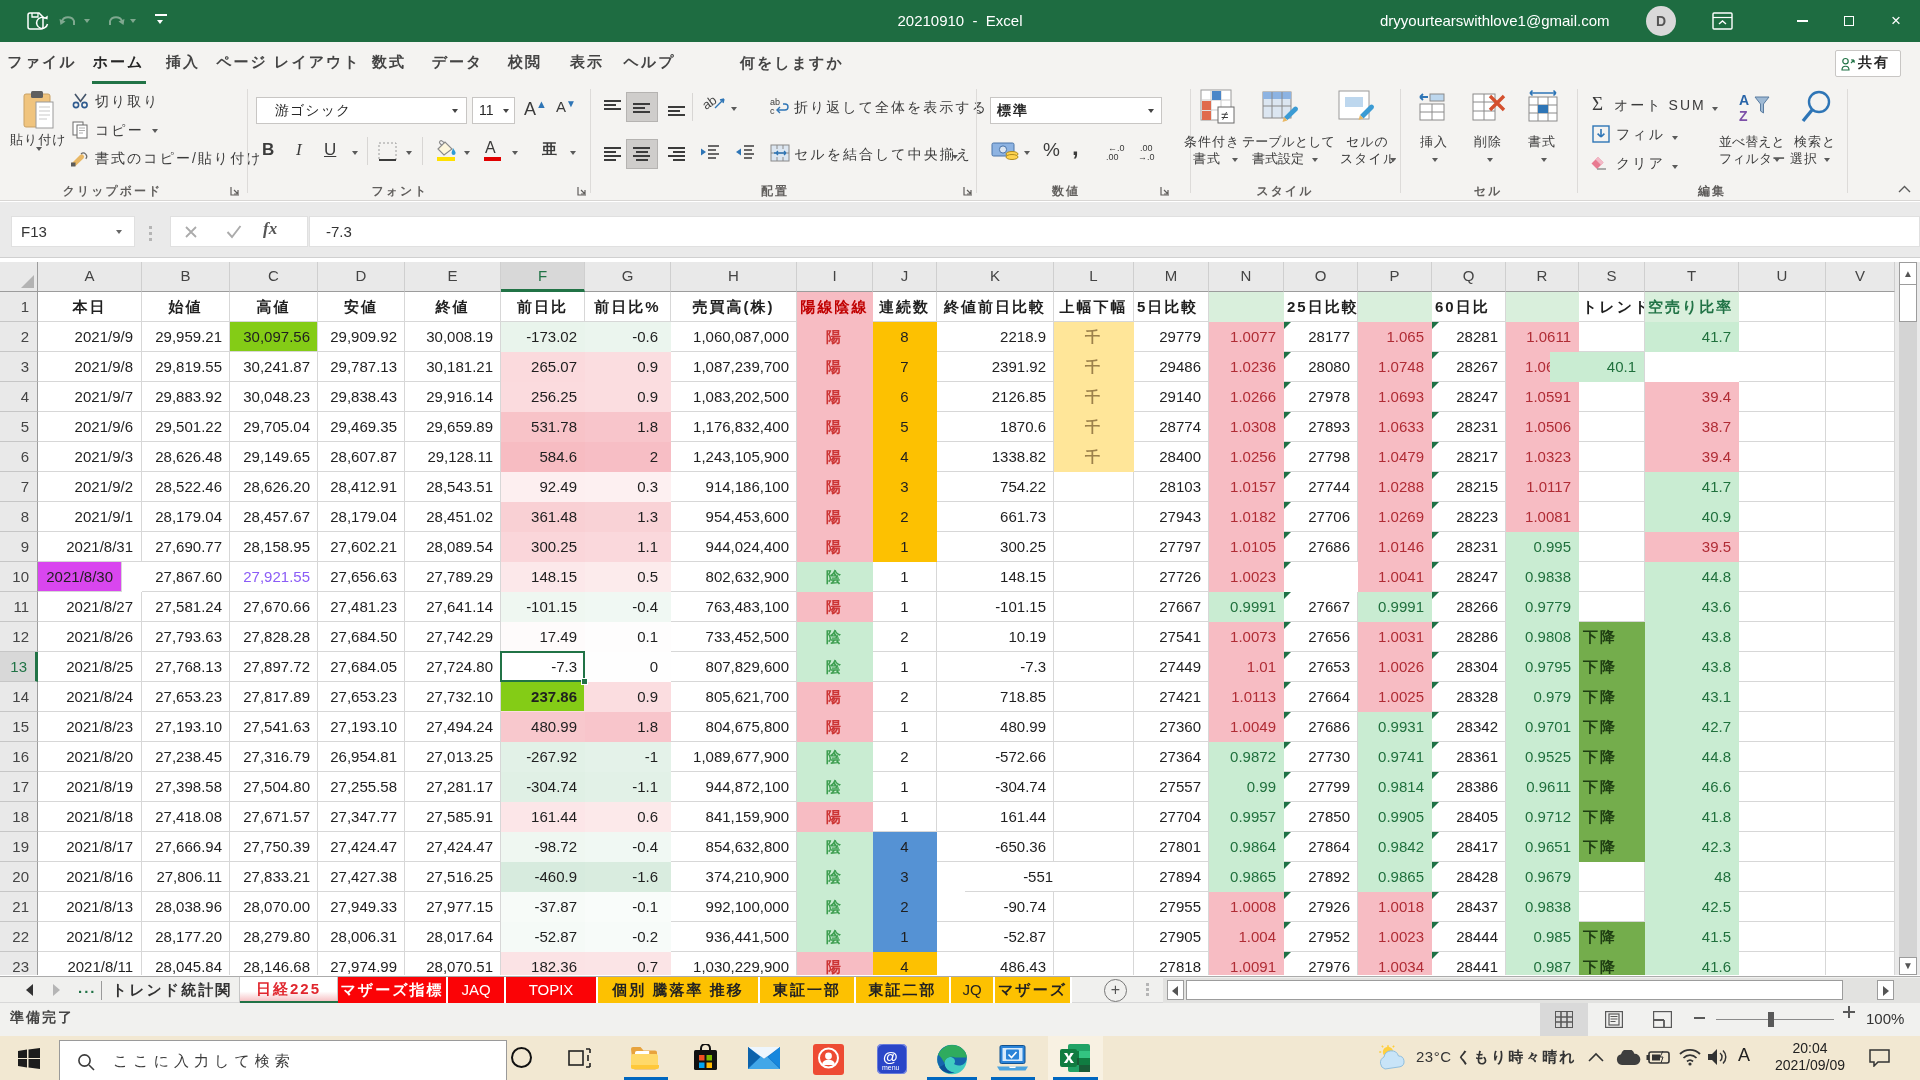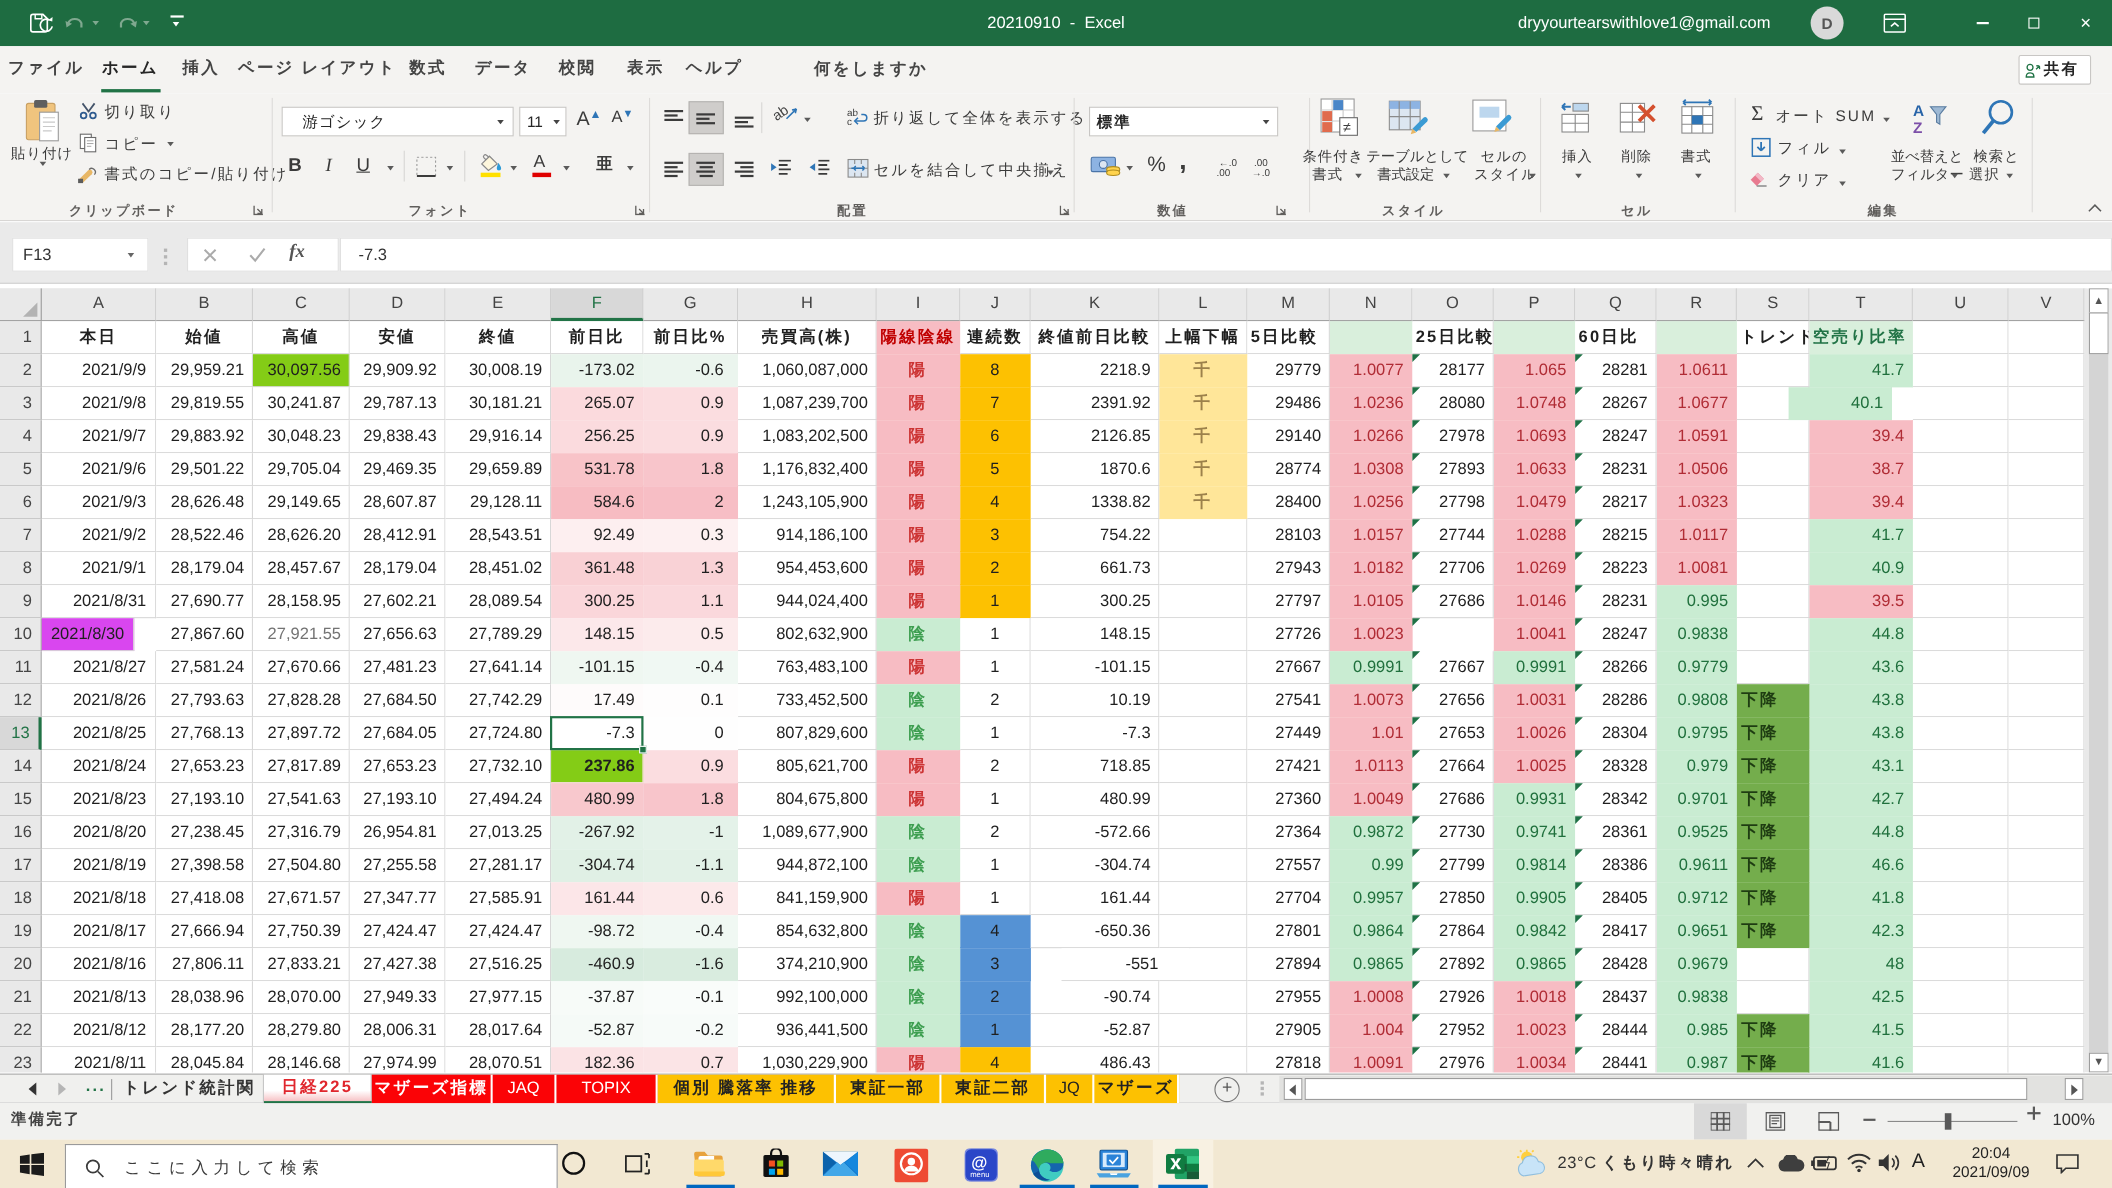--- a/index.html
+++ b/index.html
@@ -450,21 +450,21 @@
 <div class="cell" style="left:873px;top:90px;width:64px;height:30px;background:#fdc101;color:#1f1f1f;border-right:1px solid #fdc101;border-bottom:1px solid #fdc101;line-height:29px;font-size:15px;text-align:center;">7</div>
 <div class="cell" style="left:937px;top:90px;width:117px;height:30px;background:#fff;color:#1f1f1f;border-right:1px solid #d7d7d7;border-bottom:1px solid #d7d7d7;line-height:29px;font-size:15px;text-align:right;padding-right:7px;">2391.92</div>
 <div class="cell" style="left:1054px;top:90px;width:80px;height:30px;background:#ffe699;color:#9c814b;border-right:1px solid #ffe699;border-bottom:1px solid #ffe699;line-height:29px;font-size:15px;text-align:center;"><span class="jps">千</span></div>
 <div class="cell" style="left:1134px;top:90px;width:75px;height:30px;background:#fff;color:#1f1f1f;border-right:1px solid #d7d7d7;border-bottom:1px solid #d7d7d7;line-height:29px;font-size:15px;text-align:right;padding-right:7px;">29486</div>
 <div class="cell" style="left:1209px;top:90px;width:75px;height:30px;background:#f7bcc3;color:#b02c35;border-right:1px solid #f7bcc3;border-bottom:1px solid #f7bcc3;line-height:29px;font-size:15px;text-align:right;padding-right:7px;">1.0236</div>
 <div class="cell" style="left:1358px;top:90px;width:74px;height:30px;background:#f7bcc3;color:#b02c35;border-right:1px solid #f7bcc3;border-bottom:1px solid #f7bcc3;line-height:29px;font-size:15px;text-align:right;padding-right:7px;">1.0748</div>
 <div class="cell" style="left:1506px;top:90px;width:73px;height:30px;background:#f7bcc3;color:#b02c35;border-right:1px solid #f7bcc3;border-bottom:1px solid #f7bcc3;line-height:29px;font-size:15px;text-align:right;padding-right:7px;">1.0677</div>
 <div class="cell" style="left:1284px;top:90px;width:74px;height:30px;background:#fff;color:#1f1f1f;border-right:1px solid #d7d7d7;border-bottom:1px solid #d7d7d7;line-height:29px;font-size:15px;text-align:right;padding-right:7px;">28080</div>
 <div class="cell" style="left:1432px;top:90px;width:74px;height:30px;background:#fff;color:#1f1f1f;border-right:1px solid #d7d7d7;border-bottom:1px solid #d7d7d7;line-height:29px;font-size:15px;text-align:right;padding-right:7px;">28267</div>
 <div class="cell" style="left:1579px;top:90px;width:66px;height:30px;background:#fff;color:#1f1f1f;border-right:1px solid #d7d7d7;border-bottom:1px solid #d7d7d7;line-height:29px;font-size:15px;padding-left:3px;"></div>
-<div class="cell" style="left:1626px;top:90px;width:94px;height:30px;background:#c9ecd2;color:#20703d;border-right:1px solid #c9ecd2;border-bottom:1px solid #c9ecd2;line-height:29px;font-size:15px;text-align:right;padding-right:7px;">40.1</div>
+<div class="cell" style="left:1550px;top:90px;width:94px;height:30px;background:#c9ecd2;color:#20703d;border-right:1px solid #c9ecd2;border-bottom:1px solid #c9ecd2;line-height:29px;font-size:15px;text-align:right;padding-right:7px;">40.1</div>
 <div class="cell" style="left:1739px;top:90px;width:87px;height:30px;background:#fff;color:#1f1f1f;border-right:1px solid #d7d7d7;border-bottom:1px solid #d7d7d7;line-height:29px;font-size:15px;padding-left:3px;"></div>
 <div class="cell" style="left:1826px;top:90px;width:69px;height:30px;background:#fff;color:#1f1f1f;border-right:1px solid #d7d7d7;border-bottom:1px solid #d7d7d7;line-height:29px;font-size:15px;padding-left:3px;"></div>
 <div class="tri" style="left:1284px;top:90px"></div>
 <div class="tri" style="left:1432px;top:90px"></div>
 <div class="cell" style="left:38px;top:120px;width:104px;height:30px;background:#fff;color:#1f1f1f;border-right:1px solid #d7d7d7;border-bottom:1px solid #d7d7d7;line-height:29px;font-size:15px;text-align:right;padding-right:8px;">2021/9/7</div>
 <div class="cell" style="left:142px;top:120px;width:88px;height:30px;background:#fff;color:#1f1f1f;border-right:1px solid #d7d7d7;border-bottom:1px solid #d7d7d7;line-height:29px;font-size:15px;text-align:right;padding-right:7px;">29,883.92</div>
 <div class="cell" style="left:230px;top:120px;width:88px;height:30px;background:#fff;color:#1f1f1f;border-right:1px solid #d7d7d7;border-bottom:1px solid #d7d7d7;line-height:29px;font-size:15px;text-align:right;padding-right:7px;">30,048.23</div>
 <div class="cell" style="left:318px;top:120px;width:87px;height:30px;background:#fff;color:#1f1f1f;border-right:1px solid #d7d7d7;border-bottom:1px solid #d7d7d7;line-height:29px;font-size:15px;text-align:right;padding-right:7px;">29,838.43</div>
 <div class="cell" style="left:405px;top:120px;width:96px;height:30px;background:#fff;color:#1f1f1f;border-right:1px solid #d7d7d7;border-bottom:1px solid #d7d7d7;line-height:29px;font-size:15px;text-align:right;padding-right:7px;">29,916.14</div>
 <div class="cell" style="left:501px;top:120px;width:84px;height:30px;background:#fbdbde;color:#1f1f1f;border-right:1px solid #fbdbde;border-bottom:1px solid #fbdbde;line-height:29px;font-size:15px;text-align:right;padding-right:7px;">256.25</div>
@@ -601,21 +601,21 @@
 <div class="cell" style="left:1284px;top:270px;width:74px;height:30px;background:#fff;color:#1f1f1f;border-right:1px solid #d7d7d7;border-bottom:1px solid #d7d7d7;line-height:29px;font-size:15px;text-align:right;padding-right:7px;">27686</div>
 <div class="cell" style="left:1432px;top:270px;width:74px;height:30px;background:#fff;color:#1f1f1f;border-right:1px solid #d7d7d7;border-bottom:1px solid #d7d7d7;line-height:29px;font-size:15px;text-align:right;padding-right:7px;">28231</div>
 <div class="cell" style="left:1579px;top:270px;width:66px;height:30px;background:#fff;color:#1f1f1f;border-right:1px solid #d7d7d7;border-bottom:1px solid #d7d7d7;line-height:29px;font-size:15px;padding-left:3px;"></div>
 <div class="cell" style="left:1645px;top:270px;width:94px;height:30px;background:#f7bcc3;color:#b02c35;border-right:1px solid #f7bcc3;border-bottom:1px solid #f7bcc3;line-height:29px;font-size:15px;text-align:right;padding-right:7px;">39.5</div>
 <div class="cell" style="left:1739px;top:270px;width:87px;height:30px;background:#fff;color:#1f1f1f;border-right:1px solid #d7d7d7;border-bottom:1px solid #d7d7d7;line-height:29px;font-size:15px;padding-left:3px;"></div>
 <div class="cell" style="left:1826px;top:270px;width:69px;height:30px;background:#fff;color:#1f1f1f;border-right:1px solid #d7d7d7;border-bottom:1px solid #d7d7d7;line-height:29px;font-size:15px;padding-left:3px;"></div>
 <div class="tri" style="left:1284px;top:270px"></div>
 <div class="tri" style="left:1432px;top:270px"></div>
 <div class="cell" style="left:38px;top:300px;width:84px;height:30px;background:#d946ef;color:#1f1f1f;border-right:1px solid #d7d7d7;border-bottom:1px solid #d7d7d7;line-height:29px;font-size:15px;text-align:right;padding-right:8px;">2021/8/30</div>
 <div class="cell" style="left:142px;top:300px;width:88px;height:30px;background:#fff;color:#1f1f1f;border-right:1px solid #d7d7d7;border-bottom:1px solid #d7d7d7;line-height:29px;font-size:15px;text-align:right;padding-right:7px;">27,867.60</div>
-<div class="cell" style="left:230px;top:300px;width:88px;height:30px;background:#fff;color:#737373;border-right:1px solid #d7d7d7;border-bottom:1px solid #d7d7d7;line-height:29px;font-size:15px;text-align:right;padding-right:7px;">27,921.55</div>
+<div class="cell" style="left:230px;top:300px;width:88px;height:30px;background:#fff;color:#8b5cf6;border-right:1px solid #d7d7d7;border-bottom:1px solid #d7d7d7;line-height:29px;font-size:15px;text-align:right;padding-right:7px;">27,921.55</div>
 <div class="cell" style="left:318px;top:300px;width:87px;height:30px;background:#fff;color:#1f1f1f;border-right:1px solid #d7d7d7;border-bottom:1px solid #d7d7d7;line-height:29px;font-size:15px;text-align:right;padding-right:7px;">27,656.63</div>
 <div class="cell" style="left:405px;top:300px;width:96px;height:30px;background:#fff;color:#1f1f1f;border-right:1px solid #d7d7d7;border-bottom:1px solid #d7d7d7;line-height:29px;font-size:15px;text-align:right;padding-right:7px;">27,789.29</div>
 <div class="cell" style="left:501px;top:300px;width:84px;height:30px;background:#fce8ea;color:#1f1f1f;border-right:1px solid #fce8ea;border-bottom:1px solid #fce8ea;line-height:29px;font-size:15px;text-align:right;padding-right:7px;">148.15</div>
 <div class="cell" style="left:585px;top:300px;width:86px;height:30px;background:#fcebec;color:#1f1f1f;border-right:1px solid #fcebec;border-bottom:1px solid #fcebec;line-height:29px;font-size:15px;text-align:right;padding-right:12px;">0.5</div>
 <div class="cell" style="left:671px;top:300px;width:126px;height:30px;background:#fff;color:#1f1f1f;border-right:1px solid #d7d7d7;border-bottom:1px solid #d7d7d7;line-height:29px;font-size:15px;text-align:right;padding-right:7px;">802,632,900</div>
 <div class="cell" style="left:797px;top:300px;width:76px;height:30px;background:#c9ecd2;color:#3d9e50;border-right:1px solid #c9ecd2;border-bottom:1px solid #c9ecd2;line-height:29px;font-size:15px;text-align:center;"><span class="jps">陰</span></div>
 <div class="cell" style="left:873px;top:300px;width:64px;height:30px;background:#fff;color:#1f1f1f;border-right:1px solid #d7d7d7;border-bottom:1px solid #d7d7d7;line-height:29px;font-size:15px;text-align:center;">1</div>
 <div class="cell" style="left:937px;top:300px;width:117px;height:30px;background:#fff;color:#1f1f1f;border-right:1px solid #d7d7d7;border-bottom:1px solid #d7d7d7;line-height:29px;font-size:15px;text-align:right;padding-right:7px;">148.15</div>
 <div class="cell" style="left:1054px;top:300px;width:80px;height:30px;background:#fff;color:#1f1f1f;border-right:1px solid #d7d7d7;border-bottom:1px solid #d7d7d7;line-height:29px;font-size:15px;text-align:center;"></div>
 <div class="cell" style="left:1134px;top:300px;width:75px;height:30px;background:#fff;color:#1f1f1f;border-right:1px solid #d7d7d7;border-bottom:1px solid #d7d7d7;line-height:29px;font-size:15px;text-align:right;padding-right:7px;">27726</div>

